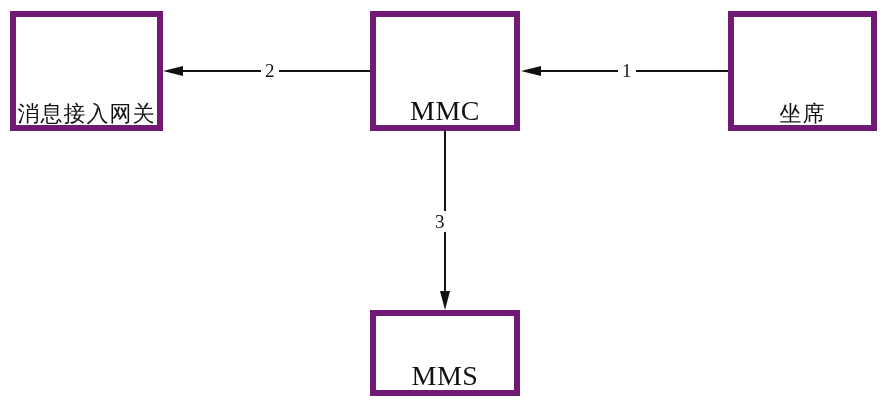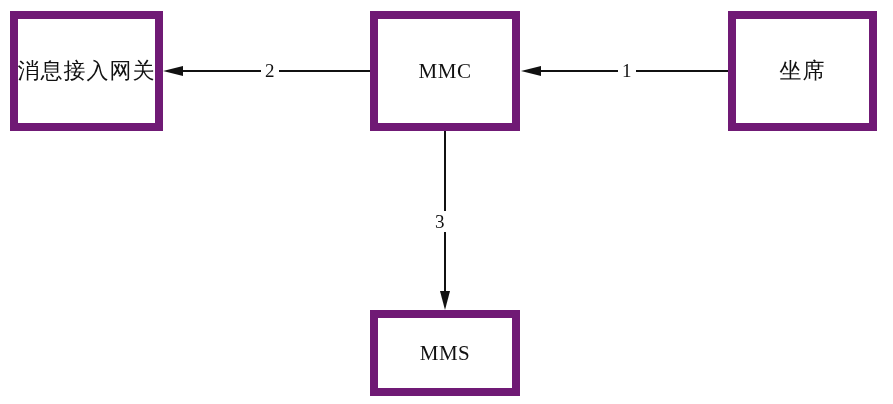--- a/index.html
+++ b/index.html
@@ -12,39 +12,39 @@
     position: relative;
     width: 893px;
     height: 404px;
     background: #ffffff;
     overflow: hidden;
     font-family: "Liberation Serif", "DejaVu Serif", serif;
   }
   .node {
     position: absolute;
     box-sizing: border-box;
-    border: 8px solid #701a75;
+    border: 6px solid #701a75;
     background: #ffffff;
     display: flex;
-    align-items: center;
+    align-items: flex-end;
     justify-content: center;
     color: #111111;
   }
   .node-label {
     display: block;
     line-height: 1;
     letter-spacing: 0.5px;
     white-space: nowrap;
   }
   .cjk .node-label {
     font-size: 22px;
     letter-spacing: 1px;
   }
   .latin .node-label {
-    font-size: 21px;
+    font-size: 28px;
     letter-spacing: 0.5px;
   }
   .edge-svg {
     position: absolute;
     left: 0;
     top: 0;
     width: 893px;
     height: 404px;
     overflow: visible;
     pointer-events: none;

